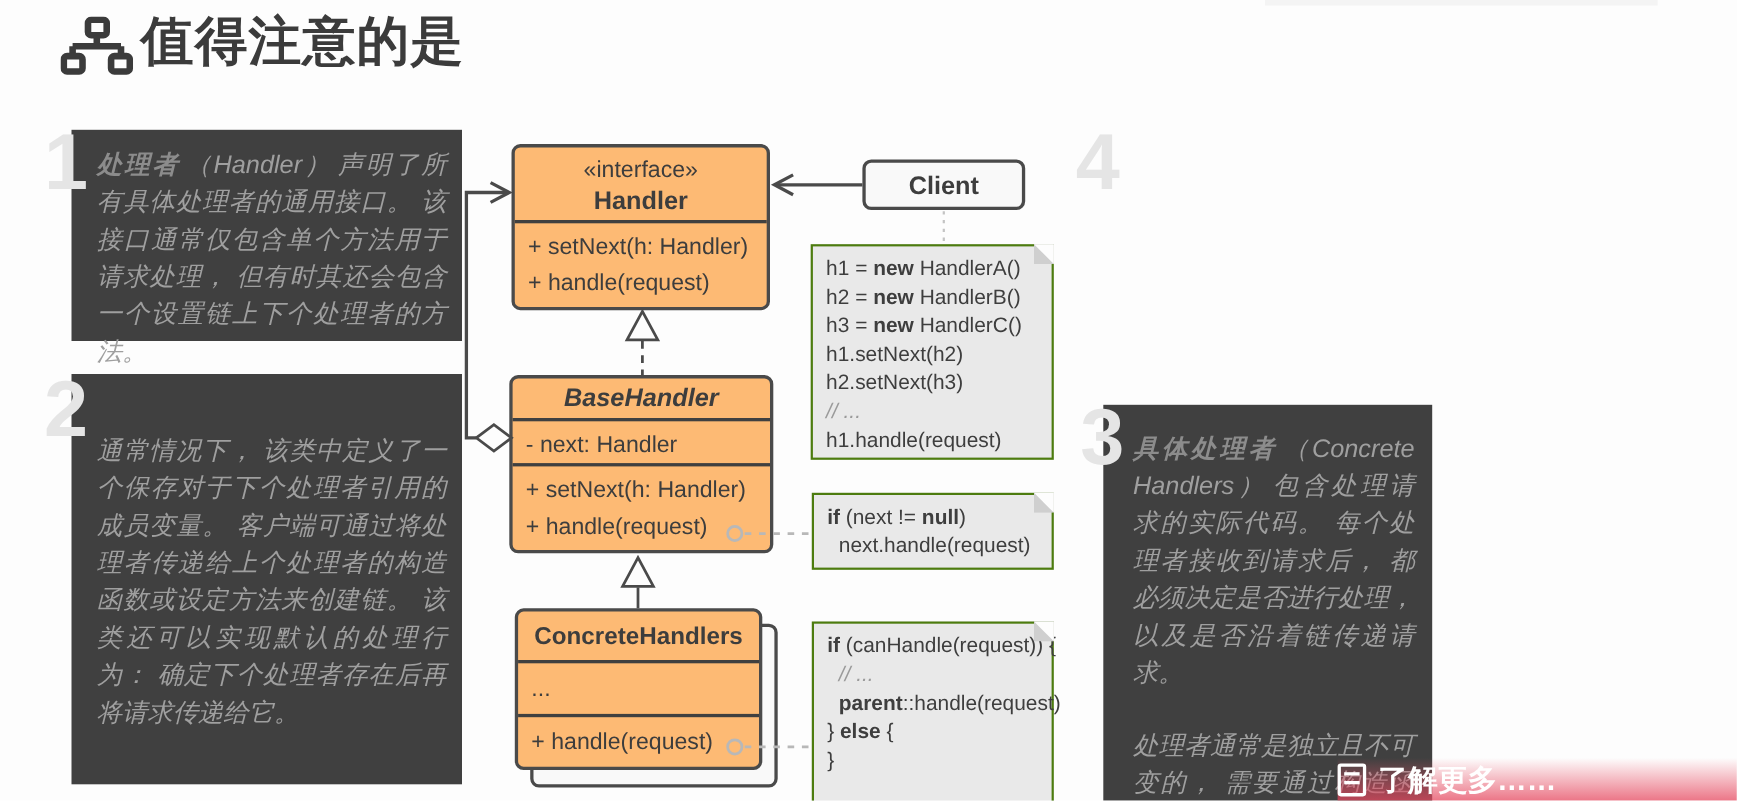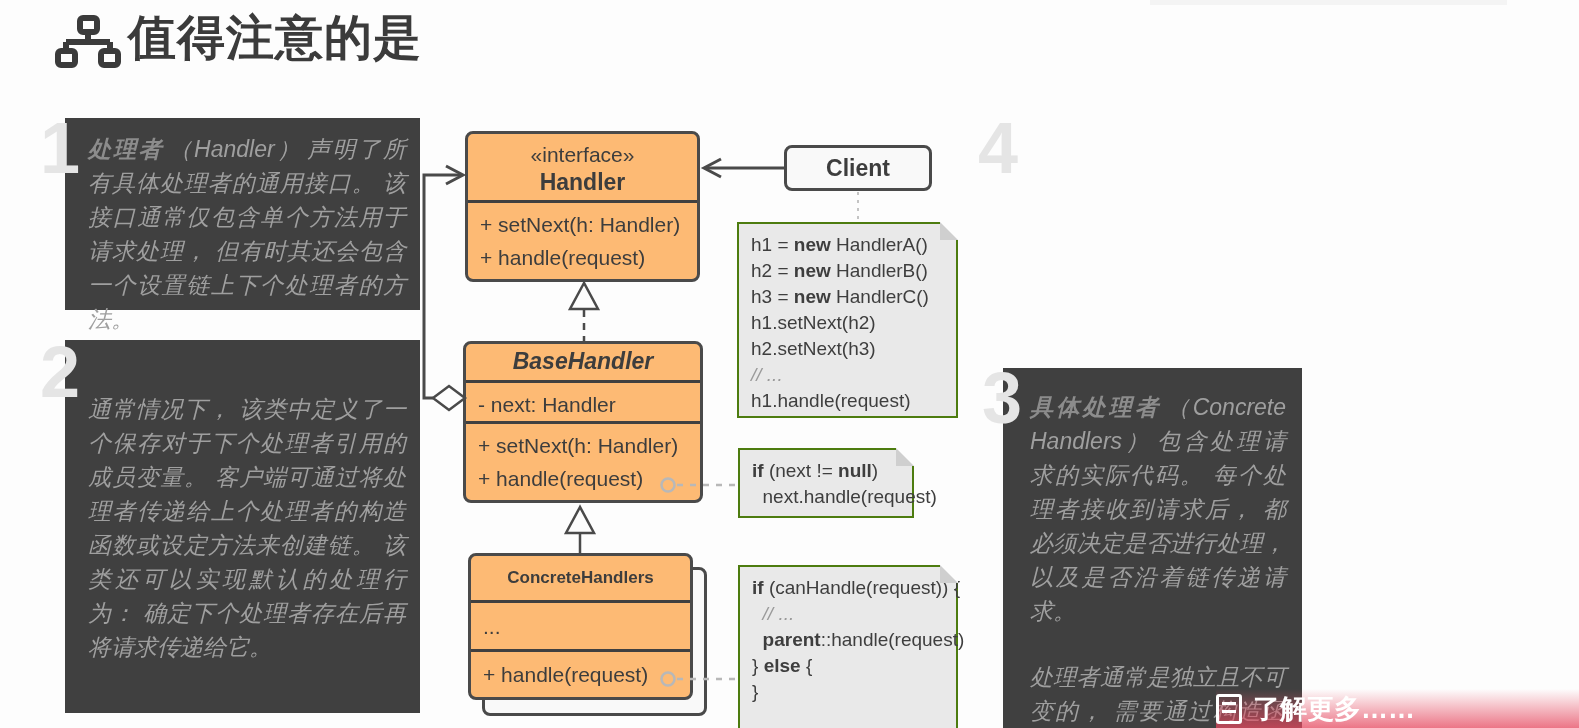--- a/index.html
+++ b/index.html
@@ -145,40 +145,40 @@
     </div>
     <div class="uml-sec pad-v" style="flex:1;">
       <div class="uml-line">+ setNext(h: Handler)</div>
       <div class="uml-line">+ handle(request)</div>
     </div>
   </div>
 
   <div class="back-box" style="left:482px;top:567px;width:225px;height:149px;"></div>
   <div class="uml-box" style="left:468px;top:553px;width:225px;height:147px;">
     <div class="uml-sec first" style="height:44px;display:flex;align-items:center;justify-content:center;">
-      <div class="uml-name" style="padding-top:0;font-size:17px;">ConcreteHandlers</div>
+      <div class="uml-name" style="padding-top:0;font-size:22px;">ConcreteHandlers</div>
     </div>
     <div class="uml-sec" style="height:46px;display:flex;align-items:center;">
       <div class="uml-line">...</div>
     </div>
     <div class="uml-sec" style="flex:1;display:flex;align-items:center;">
       <div class="uml-line">+ handle(request)</div>
     </div>
   </div>
 
   <div class="note" style="left:737px;top:222px;width:221px;height:196px;">
       <div class="note-line"><span>h1 = </span><span class="b">new</span><span> HandlerA()</span></div>
       <div class="note-line"><span>h2 = </span><span class="b">new</span><span> HandlerB()</span></div>
       <div class="note-line"><span>h3 = </span><span class="b">new</span><span> HandlerC()</span></div>
       <div class="note-line"><span>h1.setNext(h2)</span></div>
       <div class="note-line"><span>h2.setNext(h3)</span></div>
       <div class="note-line"><span class="i">// ...</span></div>
       <div class="note-line"><span>h1.handle(request)</span></div>
     </div>
-  <div class="note" style="left:738px;top:448px;width:176px;height:70px;">
+  <div class="note" style="left:738px;top:448px;width:220px;height:70px;">
       <div class="note-line"><span class="b">if</span><span> (next != </span><span class="b">null</span><span>)</span></div>
       <div class="note-line"><span>  next.handle(request)</span></div>
     </div>
   <div class="note" style="left:738px;top:565px;width:220px;height:190px;">
       <div class="note-line"><span class="b">if</span><span> (canHandle(request)) {</span></div>
       <div class="note-line"><span>  </span><span class="i">// ...</span></div>
       <div class="note-line"><span>  </span><span class="b">parent</span><span>::handle(request)</span></div>
       <div class="note-line"><span>} </span><span class="b">else</span><span> {</span></div>
       <div class="note-line"><span>}</span></div>
     </div>

